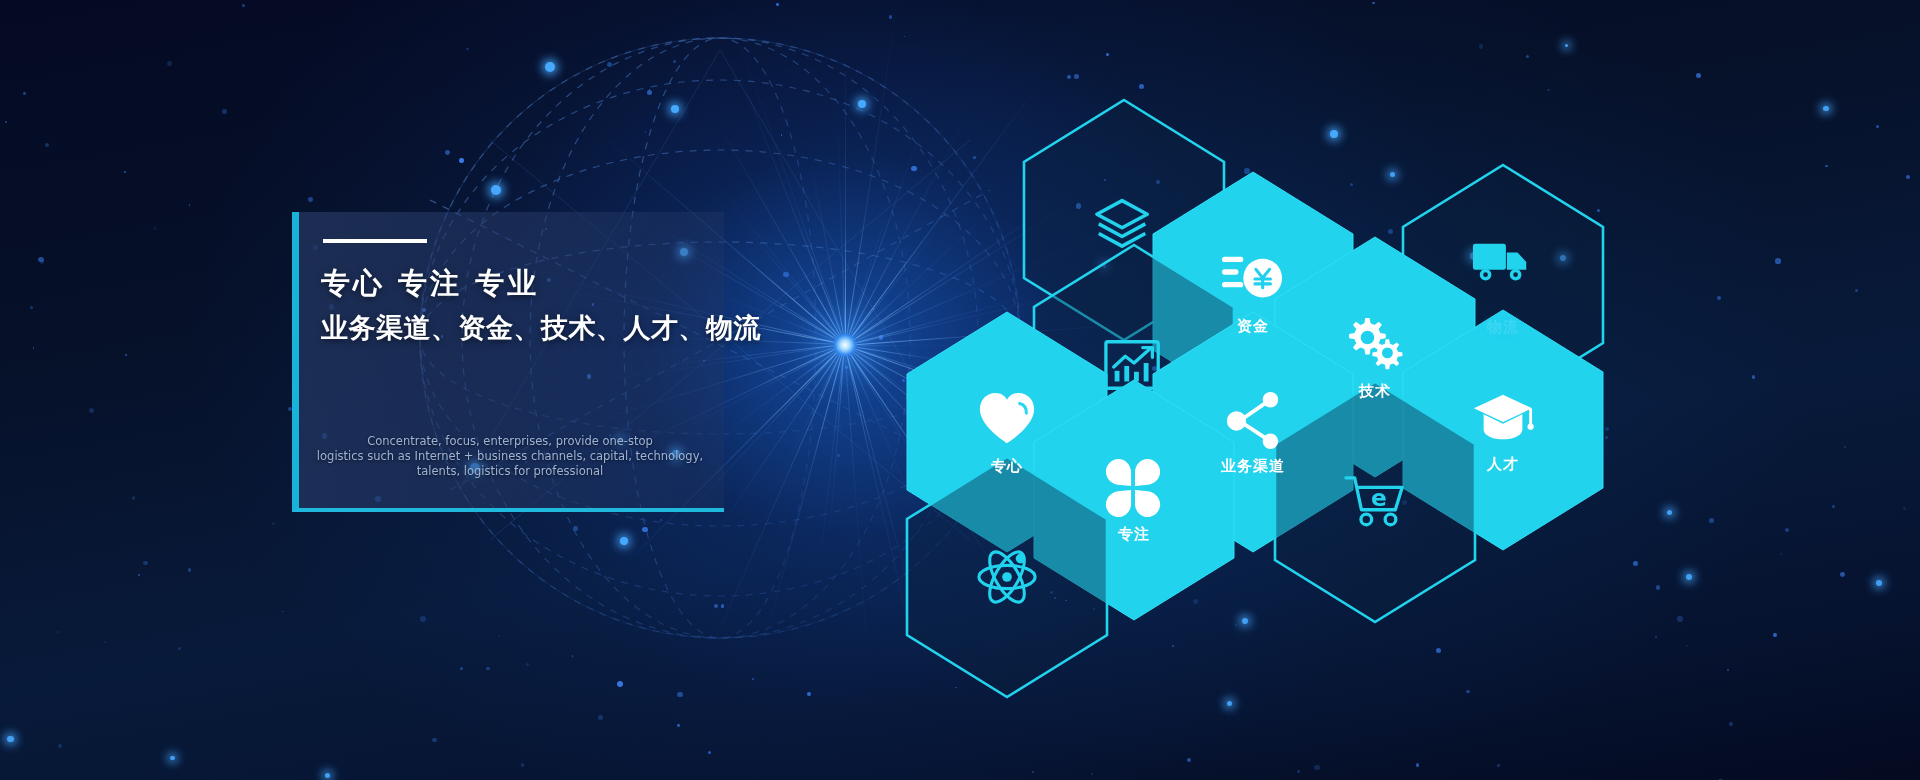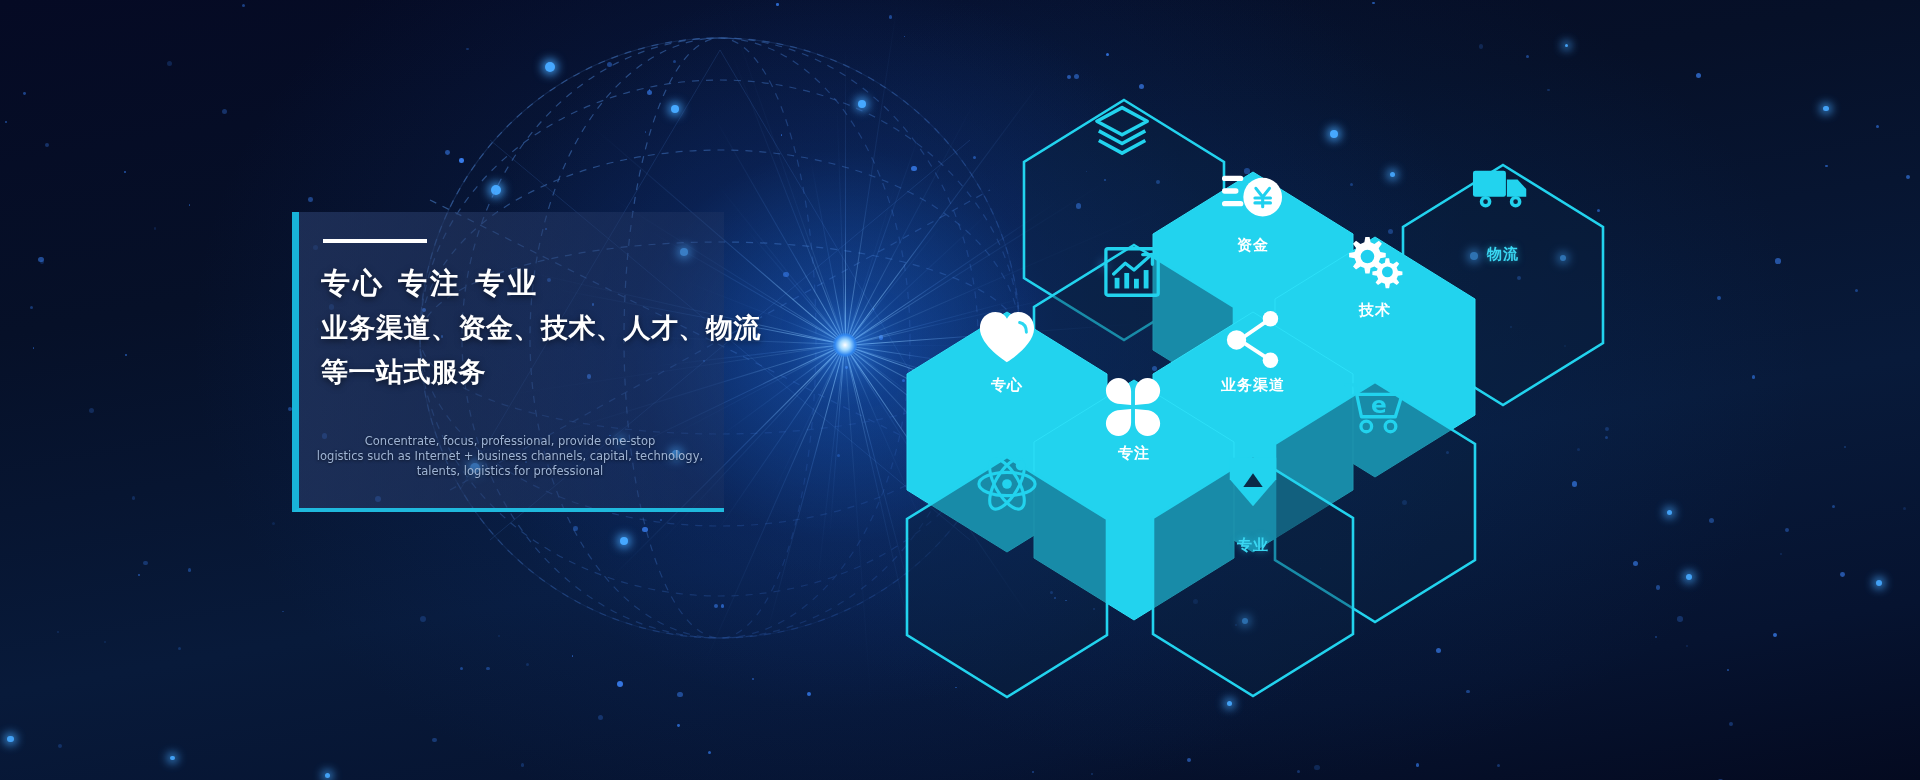--- a/index.html
+++ b/index.html
@@ -70,21 +70,21 @@
     position:absolute; left:290px; top:434px; width:440px;
     text-align:center; color:#9fb4d4; font-size:11.5px; line-height:15px;
     text-shadow:0 1px 3px rgba(0,0,0,.6);
   }
   #subtitle div { white-space:nowrap; }
 
   
   #hexes { position:absolute; left:0; top:0; width:1920px; height:780px; }
   .hex {
     position:absolute;
-    display:flex; flex-direction:column; align-items:center; 
+    display:flex; flex-direction:column; align-items:center; justify-content:center;
   }
   .hex svg.shape { position:absolute; left:0; top:0; }
   .hex .content {
     position:relative; z-index:2; display:flex; flex-direction:column;
     align-items:center; justify-content:center; gap:6px;
   }
   .hex .ico { display:block; }
   .hex .lbl {
     font-size:15px; font-weight:bold; letter-spacing:1px; white-space:nowrap;
   }
@@ -386,26 +386,25 @@
       <div class="ray" style="transform: rotate(347.143deg); width: 242px; opacity: 0.38;"></div>
       <div class="ray" style="transform: rotate(355.771deg); width: 295px; opacity: 0.75;"></div>
       <div class="core"></div>
     </div>
 
   <div id="panel">
     <div class="rule"></div>
     <div class="lines">
       <div class="l l1">专心 专注 专业</div>
       <div class="l l3">业务渠道、资金、技术、人才、物流</div>
-      <div class="l l4">等一站式服务</div>
     </div>
   </div>
 
   <div id="subtitle">
-    <div>Concentrate, focus, professional, provide one-stop</div>
+    <div>Concentrate, focus, enterprises, provide one-stop</div>
     <div>logistics such as Internet + business channels, capital, technology,</div>
     <div>talents, logistics for professional</div>
   </div>
 
   <div id="hexes">
       <div class="hex outline" style="left: 1016px; top: 96px; width: 216px; height: 248px;">
       <svg class="shape" width="216" height="248" viewBox="0 0 216 248">
           <polygon points="108,4 208,66 208,182 108,244 8,182 8,66" fill="rgba(10,32,62,0.40)" stroke="#22d3ee" stroke-width="2.6"></polygon>
         </svg>
       <div class="content">
@@ -493,20 +492,36 @@
       </g>
       <circle cx="24.2" cy="24.2" r="7" fill="#1fd0ef"></circle>
       <g fill="#fff">
         <path d="M43 26 l3.6 0 .8 4.6 3.3 1.4 3.8-2.7 2.5 2.5 -2.7 3.8 1.4 3.3 4.6 .8 0 3.6 -4.6 .8 -1.4 3.3 2.7 3.8 -2.5 2.5 -3.8-2.7 -3.3 1.4 -.8 4.6 -3.6 0 -.8-4.6 -3.3-1.4 -3.8 2.7 -2.5-2.5 2.7-3.8 -1.4-3.3 -4.6-.8 0-3.6 4.6-.8 1.4-3.3 -2.7-3.8 2.5-2.5 3.8 2.7 3.3-1.4 z"></path>
       </g>
       <circle cx="44.8" cy="40.2" r="5.6" fill="#1fd0ef"></circle>
           </svg>
         <div class="lbl">技术</div>
       </div>
       </div>
+      <div class="hex filled" style="left: 1395px; top: 306px; width: 216px; height: 248px;">
+      <svg class="shape" width="216" height="248" viewBox="0 0 216 248">
+          <polygon points="108,4 208,66 208,182 108,244 8,182 8,66" fill="#22d3ee" stroke="#2de0f8" stroke-width="1"></polygon>
+        </svg>
+      <div class="content">
+        <svg class="ico" width="62" height="62" viewBox="0 0 64 64">
+            <g fill="#fff">
+        <path d="M32 8 L62 22 L32 36 L2 22 Z"></path>
+        <path d="M12 28 L12 44 C12 50 22 54 32 54 C42 54 52 50 52 44 L52 28 L32 38 Z"></path>
+        <rect x="59" y="22" width="3" height="17" rx="1.5"></rect>
+        <circle cx="60.5" cy="41" r="3.2"></circle>
+      </g>
+          </svg>
+        <div class="lbl">人才</div>
+      </div>
+      </div>
       <div class="hex filled" style="left: 899px; top: 308px; width: 216px; height: 248px;">
       <svg class="shape" width="216" height="248" viewBox="0 0 216 248">
           <polygon points="108,4 208,66 208,182 108,244 8,182 8,66" fill="#22d3ee" stroke="#2de0f8" stroke-width="1"></polygon>
         </svg>
       <div class="content">
         <svg class="ico" width="62" height="62" viewBox="0 0 64 64">
       <g fill="#fff">
         <path d="M32 56 C32 56 4 39 4 21 C4 11 11 4 20 4 C26 4 30 7 32 11 C34 7 38 4 44 4 C53 4 60 11 60 21 C60 39 32 56 32 56 Z"></path>
       </g>
       <path d="M45 15 C50 16 52 20 52 25" fill="none" stroke="#2ad7f0" stroke-width="3" stroke-linecap="round"></path>
@@ -577,29 +592,15 @@
         <ellipse cx="32" cy="32" rx="29" ry="12" transform="rotate(120 32 32)"></ellipse>
       </g>
       <g fill="#22d3ee">
         <circle cx="32" cy="32" r="5"></circle>
         <circle cx="46" cy="13" r="5"></circle>
       </g>
           </svg>
 
       </div>
       </div>
-      <div class="hex outline" style="left: 1145px; top: 452px; width: 216px; height: 248px;">
-      <svg class="shape" width="216" height="248" viewBox="0 0 216 248">
-          <polygon points="108,4 208,66 208,182 108,244 8,182 8,66" fill="rgba(10,32,62,0.40)" stroke="#22d3ee" stroke-width="2.6"></polygon>
-        </svg>
-      <div class="content">
-        <svg class="ico" width="62" height="62" viewBox="0 0 64 64">
-            <g fill="#22d3ee">
-        <path d="M8 6 L56 6 L56 28 L32 56 L8 28 Z"></path>
-      </g>
-      <path d="M32 22 L42 36 L22 36 Z" fill="#0b2a47"></path>
-          </svg>
-        <div class="lbl">专业</div>
-      </div>
-      </div>
     </div>
 
 </div>
 
 </body></html>

